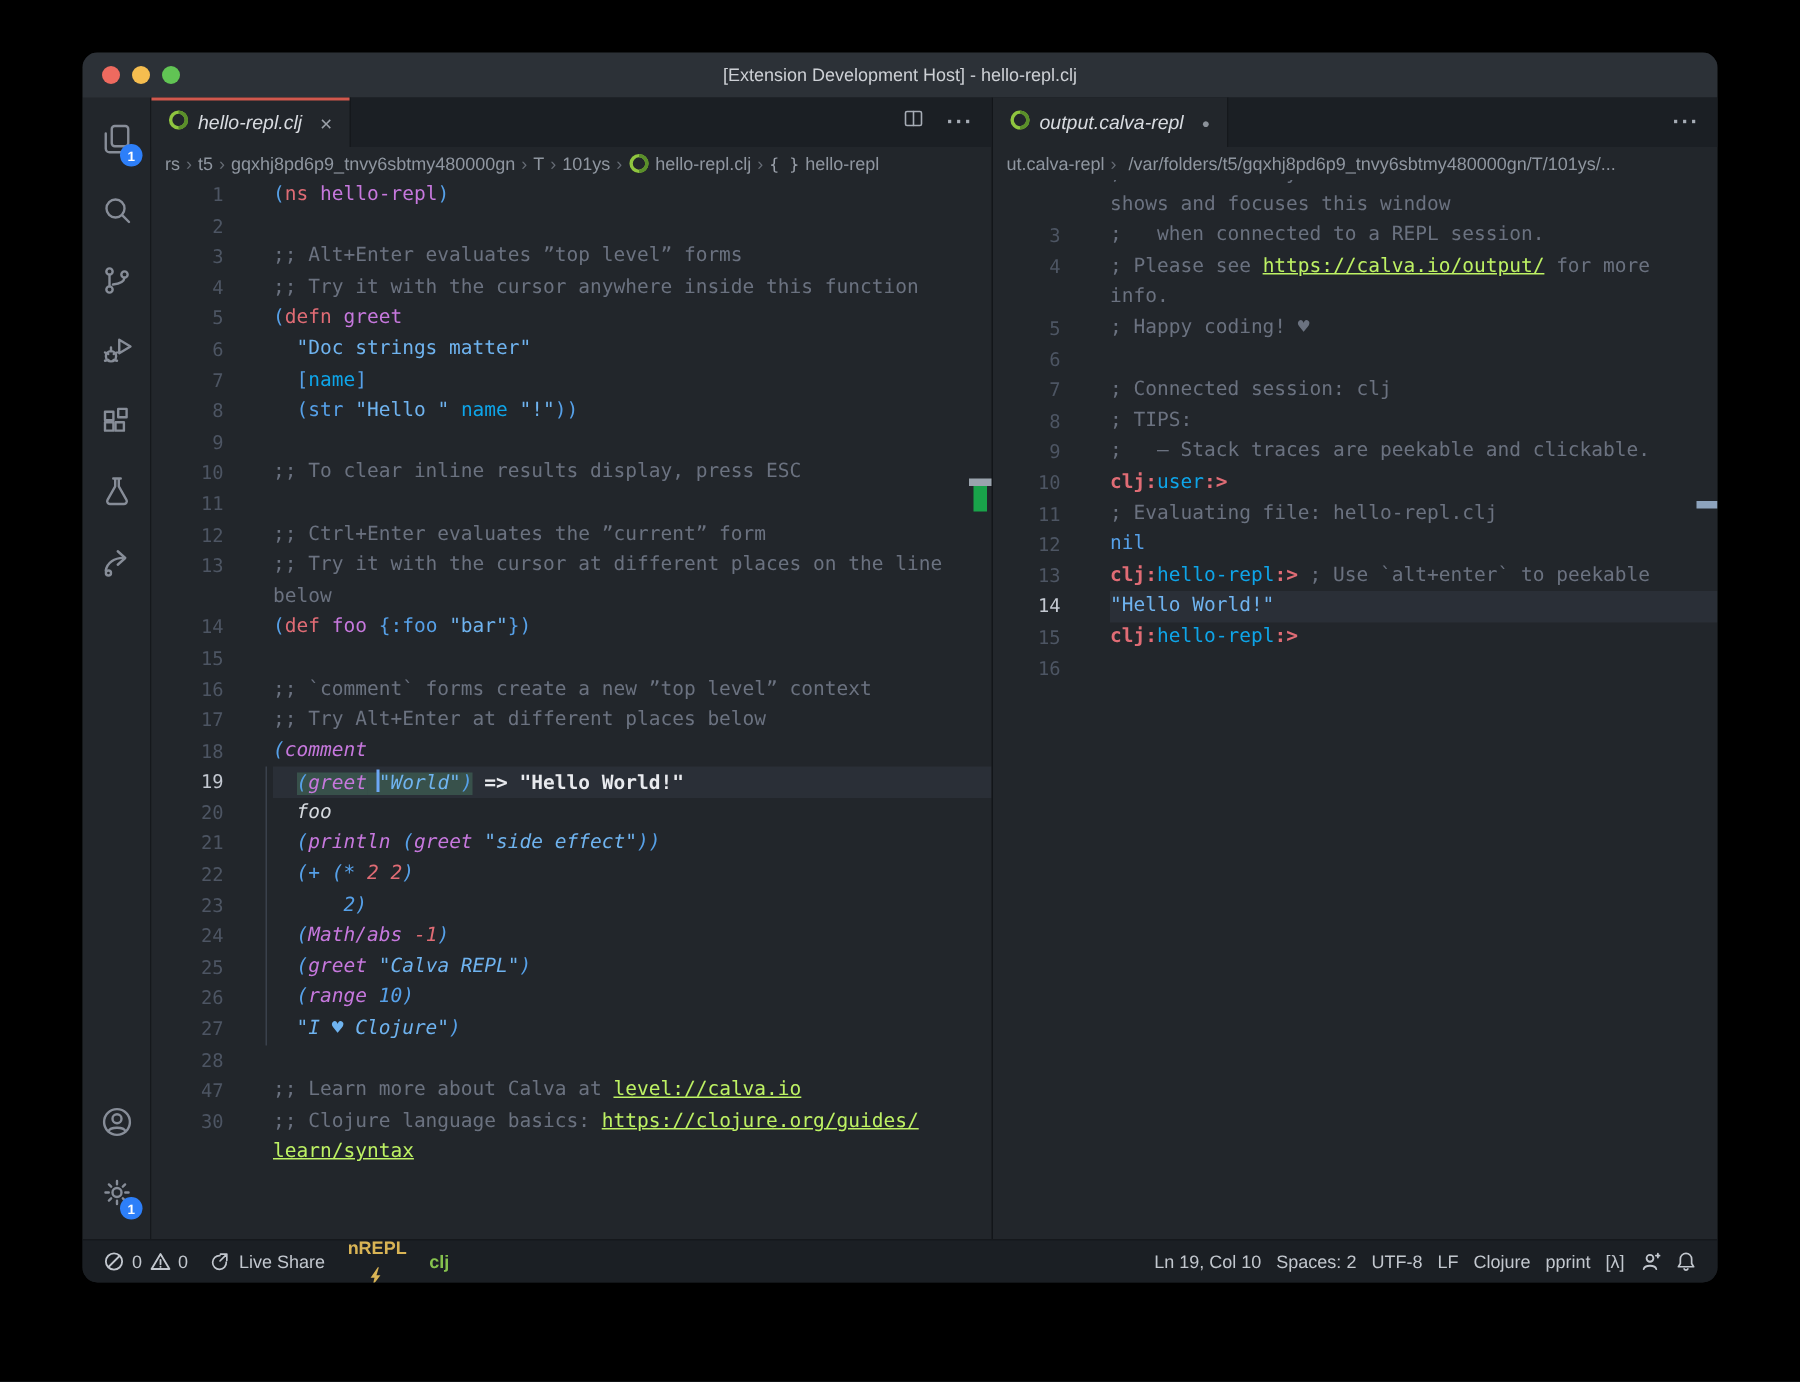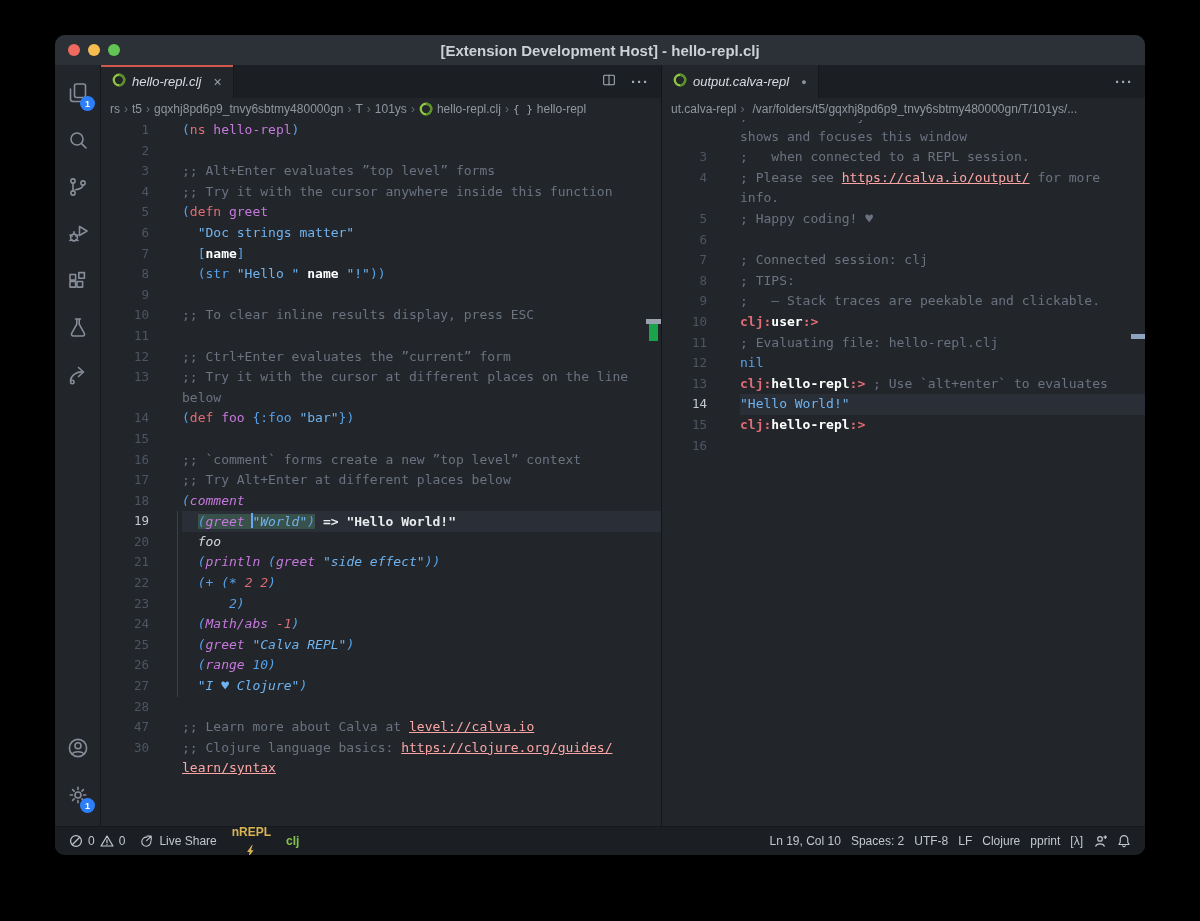--- a/index.html
+++ b/index.html
@@ -12,21 +12,21 @@
   body{width:1200px;height:921px;background:#000;position:relative;overflow:hidden;
        font-family:"Liberation Sans",sans-serif;}
   .window{position:absolute;left:55px;top:35px;width:1090px;height:820px;border-radius:10px;
           background:var(--editor-bg);overflow:hidden;display:flex;flex-direction:column;
           box-shadow:0 25px 70px rgba(0,0,0,.8);}
   
   .titlebar{height:30px;background:var(--titlebar-bg);flex-shrink:0;display:flex;align-items:center;position:relative;}
   .lights{display:flex;gap:8px;margin-left:13px;z-index:2;}
   .light{width:12px;height:12px;border-radius:50%;}
   .l-red{background:#ee6a5f}.l-yellow{background:#f5bd4f}.l-green{background:#61c454}
-  .title{position:absolute;left:0;right:0;text-align:center;font-size:15px;font-weight:700;color:#cdd0d5;}
+  .title{position:absolute;left:0;right:0;text-align:center;font-size:12px;font-weight:400;color:#cdd0d5;}
   
   .main{flex:1;display:flex;min-height:0;}
   .activitybar{width:45px;background:var(--editor-bg);border-right:1px solid var(--border);
                display:flex;flex-direction:column;align-items:center;flex-shrink:0;padding:4px 0 8px;}
   .act{width:45px;height:47px;display:flex;align-items:center;justify-content:center;color:#878d98;position:relative;cursor:pointer;}
   .act svg{width:24px;height:24px;}
   .flexfill{flex:1;}
   .badge{position:absolute;right:5px;bottom:5px;background:var(--badge);color:#fff;font-size:9px;
          width:15px;height:15px;border-radius:50%;display:flex;align-items:center;justify-content:center;font-weight:bold;}
   .groups{flex:1;display:flex;min-width:0;}
@@ -52,24 +52,24 @@
   .braces{color:#9ba1ab;font-family:"DejaVu Sans Mono",monospace;font-size:11px;}
   
   .code-area{flex:1;overflow:hidden;position:relative;font-family:"DejaVu Sans Mono",monospace;
              font-size:13px;line-height:20.6px;cursor:text;}
   .crow{display:flex;height:20.6px;white-space:pre;}
   .ln{width:48px;text-align:right;color:#4d5563;flex-shrink:0;font-size:12.5px;}
   .g2 .ln{width:45px;}
   .codepart{margin-left:33px;flex:1;min-width:0;}
   .crow.cur .codepart{background:#2a2f37;}
   .crow.cur .ln{color:#c3c8d1;}
-  .cm{color:var(--comment-gray)} .cml{color:#fca5a5;text-decoration:underline}
+  .cm{color:var(--comment-gray)} .cml{color:#bef264;text-decoration:underline}
   .kw{color:var(--keyword-red)} .sym{color:var(--symbol-purple)} .str{color:var(--string-blue)}
   .par{color:var(--paren-blue)} .fn{color:var(--paren-blue)} .txt{color:var(--text)}
-  .bld{color:#ffffff;font-weight:bold} .num{color:var(--keyword-red)} .nmb{color:var(--paren-blue)}
+  .bld{color:#0ea5e9;font-weight:normal} .num{color:var(--keyword-red)} .nmb{color:var(--paren-blue)}
   .res{color:#e8eaee;font-weight:bold} .prm{color:var(--keyword-red);font-weight:bold}
   .i{font-style:italic}
   .ev{background:rgba(92,172,130,.28);}
   .cap{display:inline-block;width:2px;height:15px;background:#6ca7f5;margin:0 -1px;transform:translateY(2px);}
   .iguide{position:absolute;width:1px;background:#3a414c;}
   .mk{position:absolute;z-index:3;}
   
   .statusbar{height:28px;background:var(--panel-bg);border-top:1px solid var(--border);
              display:flex;align-items:center;font-size:12px;color:#c2c7ce;padding:0 14px;flex-shrink:0;}
   .sitem{display:flex;align-items:center;gap:5px;margin-right:15px;cursor:pointer;white-space:nowrap;}
@@ -308,21 +308,21 @@
             <div class="crow"><span class="ln">4</span><span class="codepart"><span class="cm">; Please see </span><span class="cml">https://calva.io/output/</span><span class="cm"> for more</span></span></div>
             <div class="crow"><span class="ln"></span><span class="codepart"><span class="cm">info.</span></span></div>
             <div class="crow"><span class="ln">5</span><span class="codepart"><span class="cm">; Happy coding! ♥</span></span></div>
             <div class="crow"><span class="ln">6</span><span class="codepart"></span></div>
             <div class="crow"><span class="ln">7</span><span class="codepart"><span class="cm">; Connected session: clj</span></span></div>
             <div class="crow"><span class="ln">8</span><span class="codepart"><span class="cm">; TIPS:</span></span></div>
             <div class="crow"><span class="ln">9</span><span class="codepart"><span class="cm">;   – Stack traces are peekable and clickable.</span></span></div>
             <div class="crow"><span class="ln">10</span><span class="codepart"><span class="prm">clj:</span><span class="bld">user</span><span class="prm">:&gt;</span></span></div>
             <div class="crow"><span class="ln">11</span><span class="codepart"><span class="cm">; Evaluating file: hello-repl.clj</span></span></div>
             <div class="crow"><span class="ln">12</span><span class="codepart"><span class="fn">nil</span></span></div>
-            <div class="crow"><span class="ln">13</span><span class="codepart"><span class="prm">clj:</span><span class="bld">hello-repl</span><span class="prm">:&gt;</span><span class="txt"> </span><span class="cm">; Use `alt+enter` to evaluates</span></span></div>
+            <div class="crow"><span class="ln">13</span><span class="codepart"><span class="prm">clj:</span><span class="bld">hello-repl</span><span class="prm">:&gt;</span><span class="txt"> </span><span class="cm">; Use `alt+enter` to peekable</span></span></div>
             <div class="crow cur"><span class="ln">14</span><span class="codepart"><span class="str">"Hello World!"</span></span></div>
             <div class="crow"><span class="ln">15</span><span class="codepart"><span class="prm">clj:</span><span class="bld">hello-repl</span><span class="prm">:&gt;</span></span></div>
             <div class="crow"><span class="ln">16</span><span class="codepart"></span></div>
           </div>
         <div class="mk" style="right:0;top:269px;width:14px;height:5px;background:#8da3bd;"></div>
       </div>
     </div>
   </div>
 
   <div class="statusbar">

